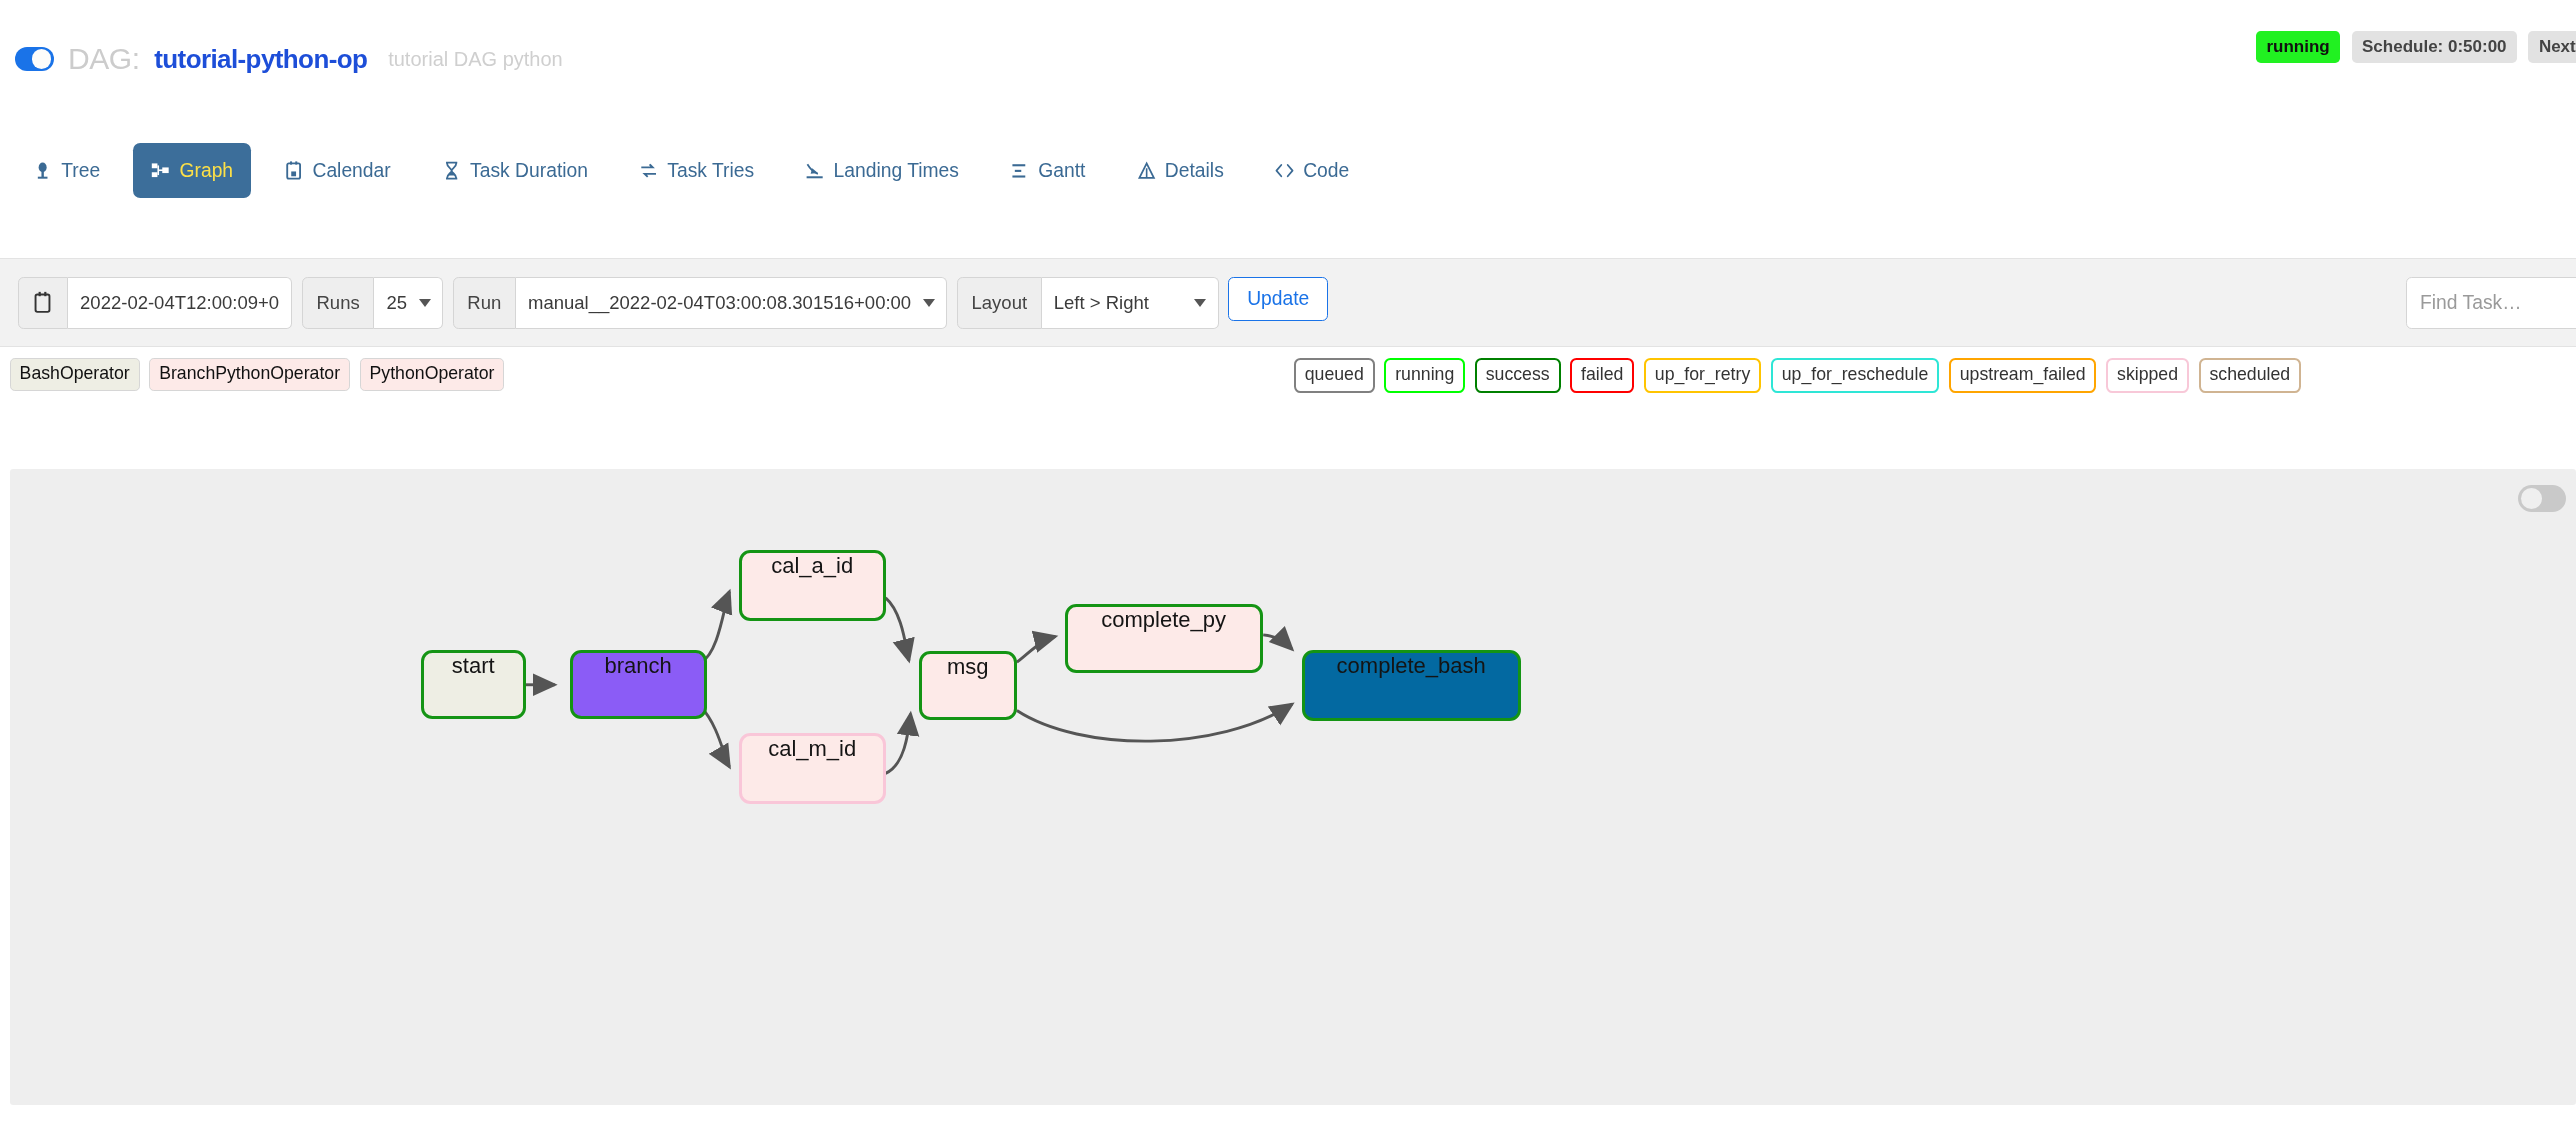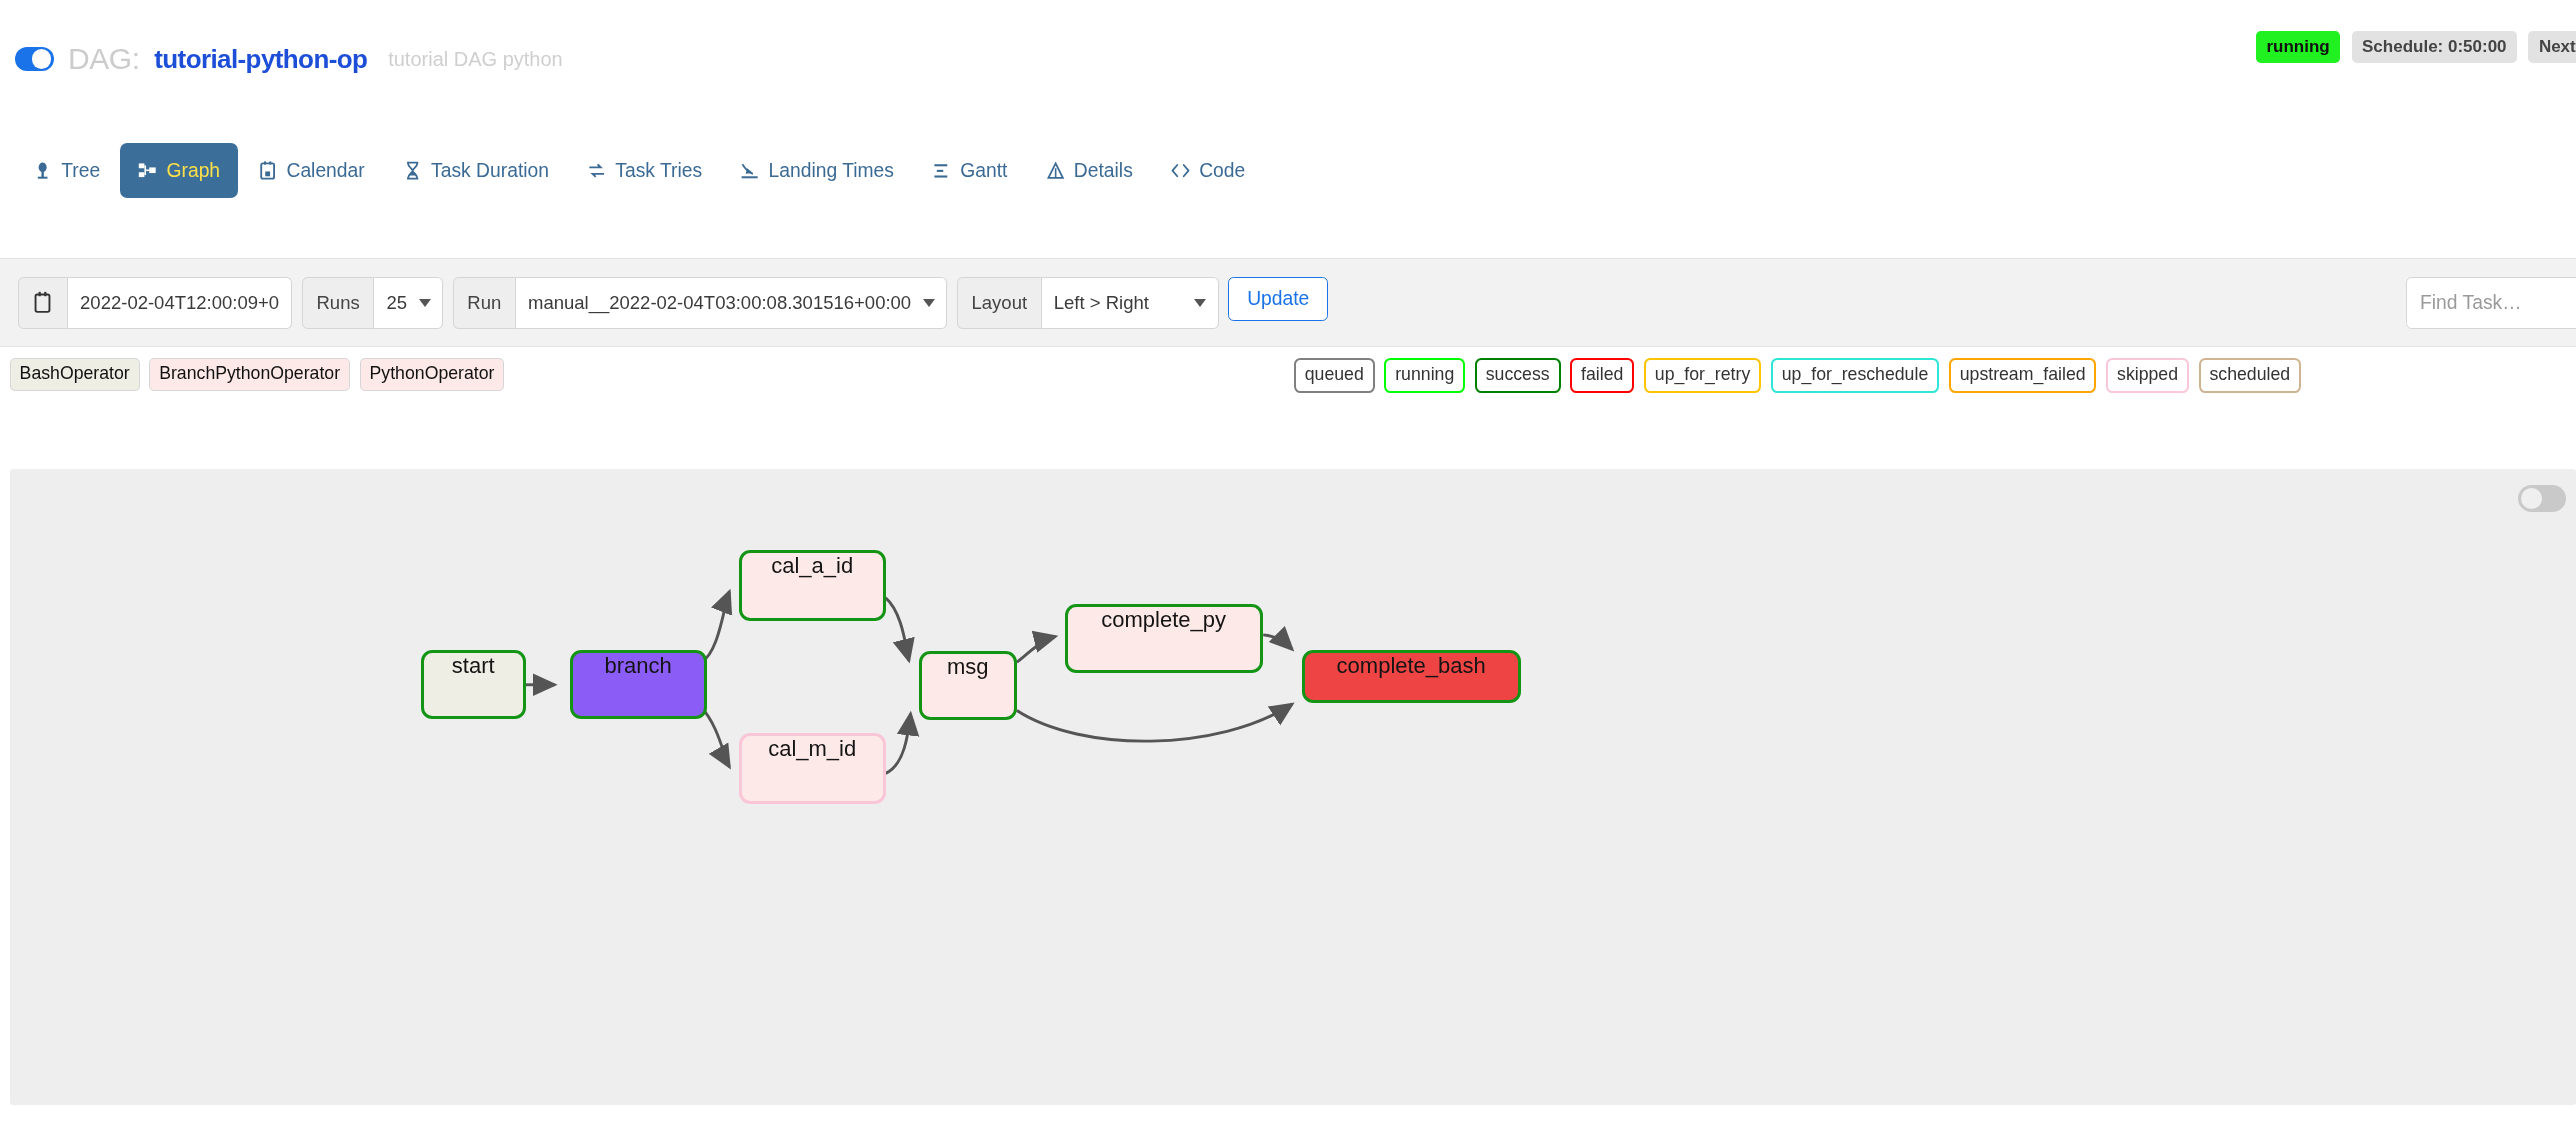--- a/index.html
+++ b/index.html
@@ -51,21 +51,21 @@
     border-radius: 4.8px; padding: 5.6px 10.5px 6.4px 10.5px;
     white-space: nowrap;
   }
   .hbadge.running { background: #21f121; color: #111; }
   .hbadge.plain   { background: #e2e2e2; color: #444; }
   .hbadge.nextrun { background: #e2e2e2; color: #444; margin-right: -48px; }
 
   
   .navtabs {
     position: absolute; left: 14.5px; top: 143px;
-    display: flex; align-items: center; gap: 2px; height: 55px;
+    display: flex; align-items: center; gap: 15px; height: 55px;
   }
   .navtab {
     display: flex; align-items: center; gap: 8px;
     padding: 11.3px 17.7px; border-radius: 7.2px;
     color: #3b6a94; font-size: 19.3px; font-weight: 400;
     cursor: pointer; white-space: nowrap;
     height: 55px;
   }
   .navtab.active { background: #3c6e9a; color: #fde047; }
   .navtab .tico { display: inline-flex; width: 21px; height: 21px; align-items: center; justify-content: center; }
@@ -381,17 +381,17 @@
   </div>
   <div class="node-box" style="left:729px; top:264px; width:147px; height:71px; background:#fdeae8; border:3.2px solid #f9c6d8;">
     <span>cal_m_id</span>
   </div>
   <div class="node-box" style="left:909px; top:182px; width:98px; height:69px; background:#fdeae8; border:3.2px solid #149414;">
     <span>msg</span>
   </div>
   <div class="node-box" style="left:1055px; top:135px; width:198px; height:69px; background:#fdeae8; border:3.2px solid #149414;">
     <span>complete_py</span>
   </div>
-  <div class="node-box" style="left:1292px; top:181px; width:219px; height:53px; background:#ef4444; border:3.2px solid #149414;">
+  <div class="node-box" style="left:1292px; top:181px; width:219px; height:71px; background:#0369a1; border:3.2px solid #149414;">
     <span>complete_bash</span>
   </div>
 </div>
 
 
 </body></html>

